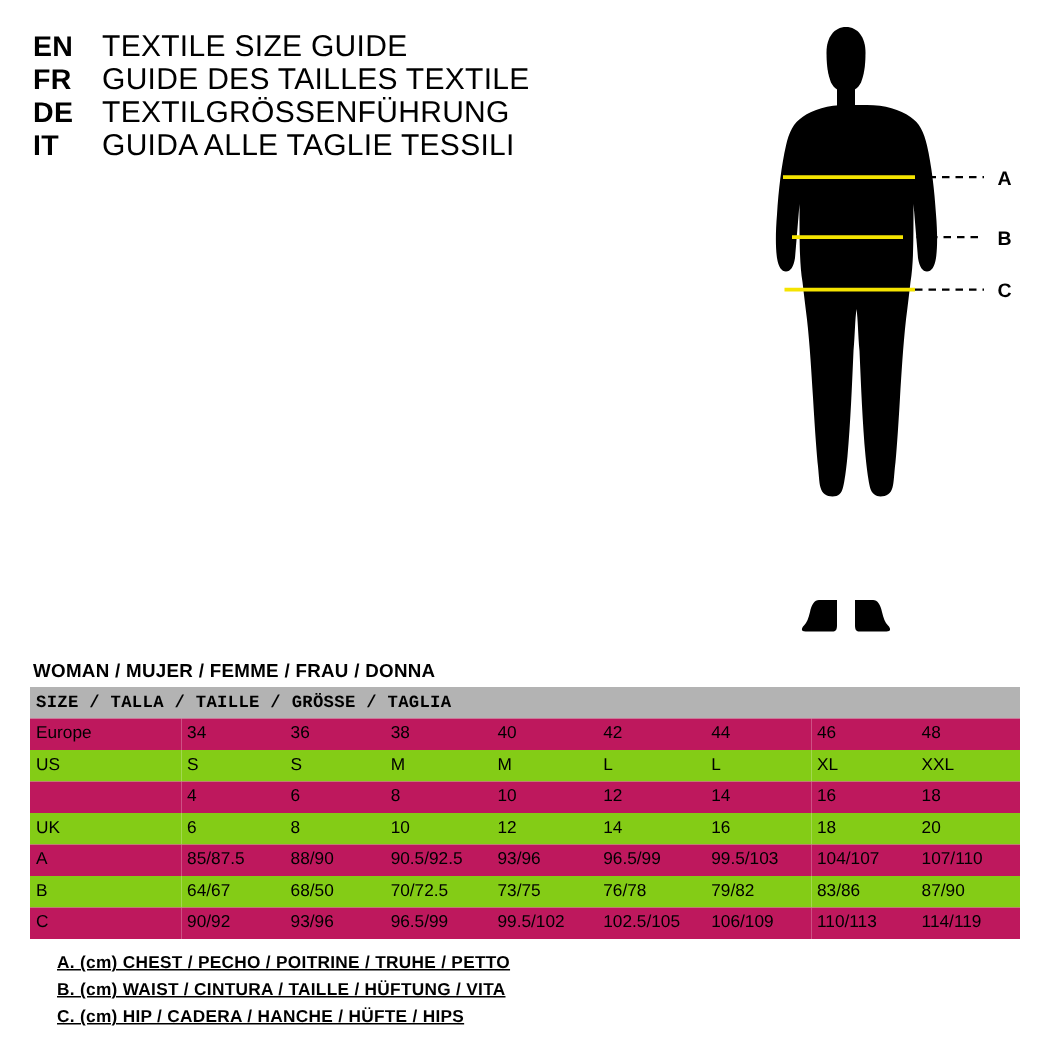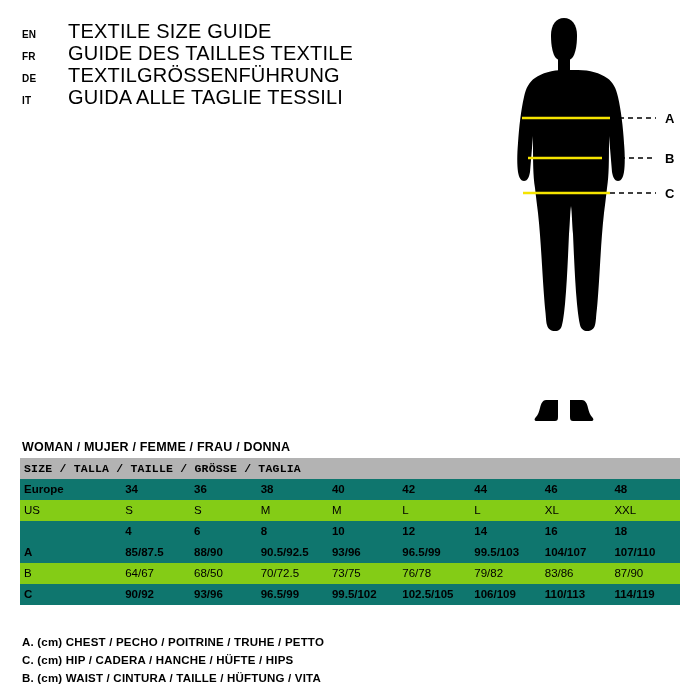--- a/index.html
+++ b/index.html
@@ -30,21 +30,21 @@
   }
   .title-row {
     display: flex;
     align-items: baseline;
     margin-bottom: 3px;
     height: 19px;
   }
   .lang-code {
     width: 46px;
     flex: 0 0 46px;
-    font-size: 10px;
+    font-size: 19px;
     font-weight: bold;
     letter-spacing: 0.2px;
   }
   .title-text {
     font-size: 20px;
     font-weight: normal;
     letter-spacing: 0.2px;
     white-space: nowrap;
   }
 
@@ -86,35 +86,35 @@
     line-height: 15px;
   }
   .size-table th.head-cell {
     background: #b3b3b3;
     font-weight: bold;
     font-size: 11.5px;
     letter-spacing: 0.2px;
     font-family: Liberation Mono, monospace;
   }
   .size-table tr.shade td {
-    background: #0f766e;
-    font-weight: bold;
+    background: #be185d;
   }
   .size-table tr.plain td {
     background: #84cc16;
   }
   .col-label { width: 110px; padding-left: 6px; }
   .size-table td.val { width: 68px; }
 
   
   .footnotes {
     position: absolute;
-    left: 22px;
+    left: 38px;
     top: 636px;
     width: 660px;
+    text-decoration: underline;
   }
   .footnote {
     font-size: 11.5px;
     font-weight: bold;
     letter-spacing: 0.2px;
     margin-bottom: 6px;
   }
 </style>
 </head>
 <body>
@@ -241,20 +241,31 @@
         <td class="col-label"></td>
         <td class="val">4</td>
         <td class="val">6</td>
         <td class="val">8</td>
         <td class="val">10</td>
         <td class="val">12</td>
         <td class="val">14</td>
         <td class="val">16</td>
         <td class="val">18</td>
       </tr>
+      <tr class="plain">
+        <td class="col-label">UK</td>
+        <td class="val">6</td>
+        <td class="val">8</td>
+        <td class="val">10</td>
+        <td class="val">12</td>
+        <td class="val">14</td>
+        <td class="val">16</td>
+        <td class="val">18</td>
+        <td class="val">20</td>
+      </tr>
       <tr class="shade">
         <td class="col-label">A</td>
         <td class="val">85/87.5</td>
         <td class="val">88/90</td>
         <td class="val">90.5/92.5</td>
         <td class="val">93/96</td>
         <td class="val">96.5/99</td>
         <td class="val">99.5/103</td>
         <td class="val">104/107</td>
         <td class="val">107/110</td>
@@ -279,17 +290,17 @@
         <td class="val">102.5/105</td>
         <td class="val">106/109</td>
         <td class="val">110/113</td>
         <td class="val">114/119</td>
       </tr>
     </tbody>
   </table>
 
   <div class="footnotes">
     <div class="footnote">A. (cm) CHEST / PECHO / POITRINE / TRUHE / PETTO</div>
+    <div class="footnote">B. (cm) WAIST / CINTURA / TAILLE / HÜFTUNG / VITA</div>
     <div class="footnote">C. (cm) HIP / CADERA / HANCHE / HÜFTE / HIPS</div>
-    <div class="footnote">B. (cm) WAIST / CINTURA / TAILLE / HÜFTUNG / VITA</div>
   </div>
 
 </div>
 
 </body></html>

